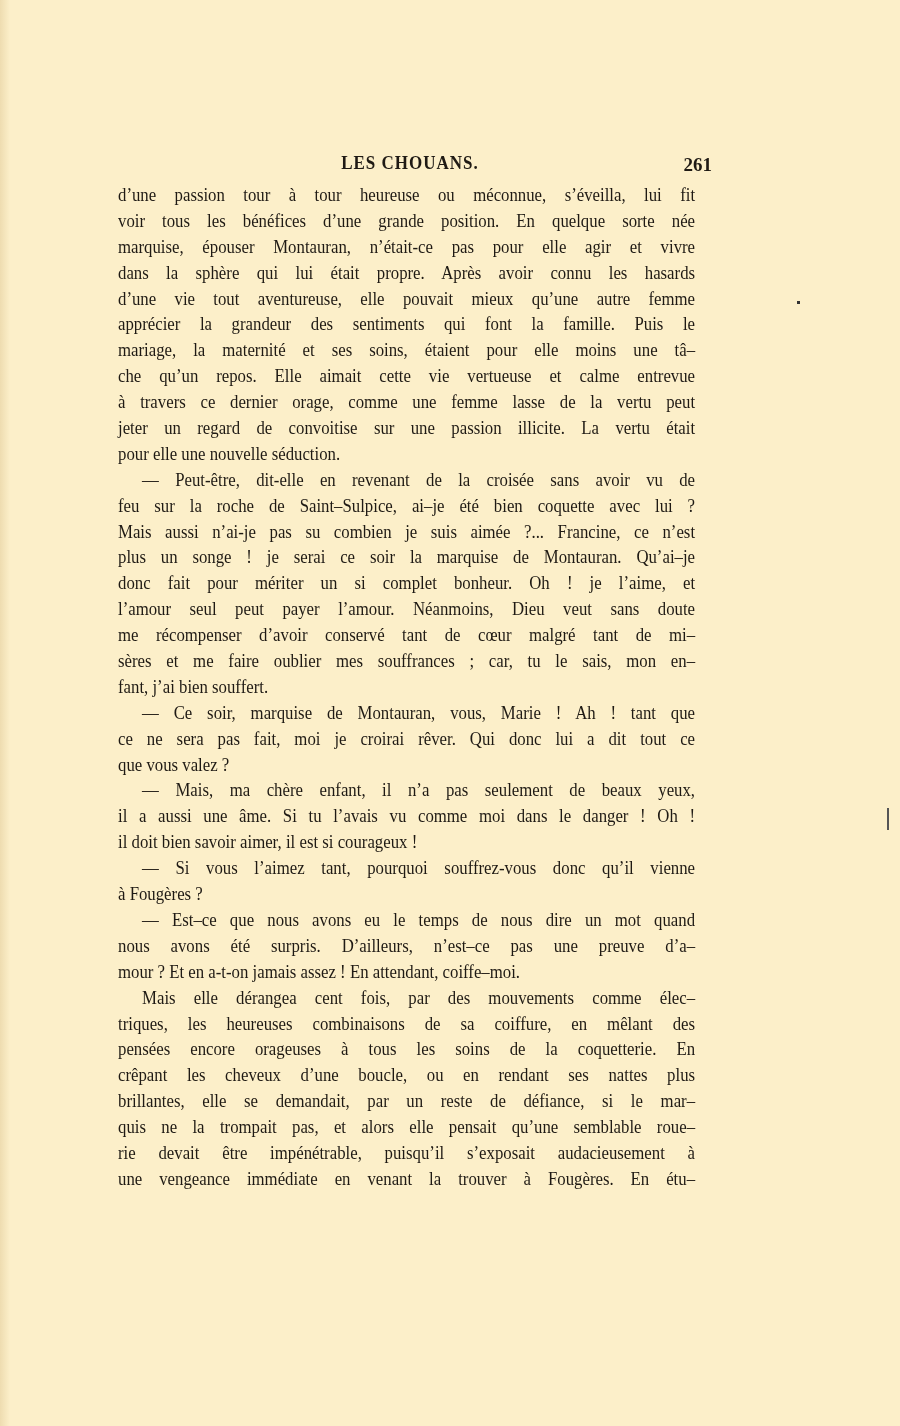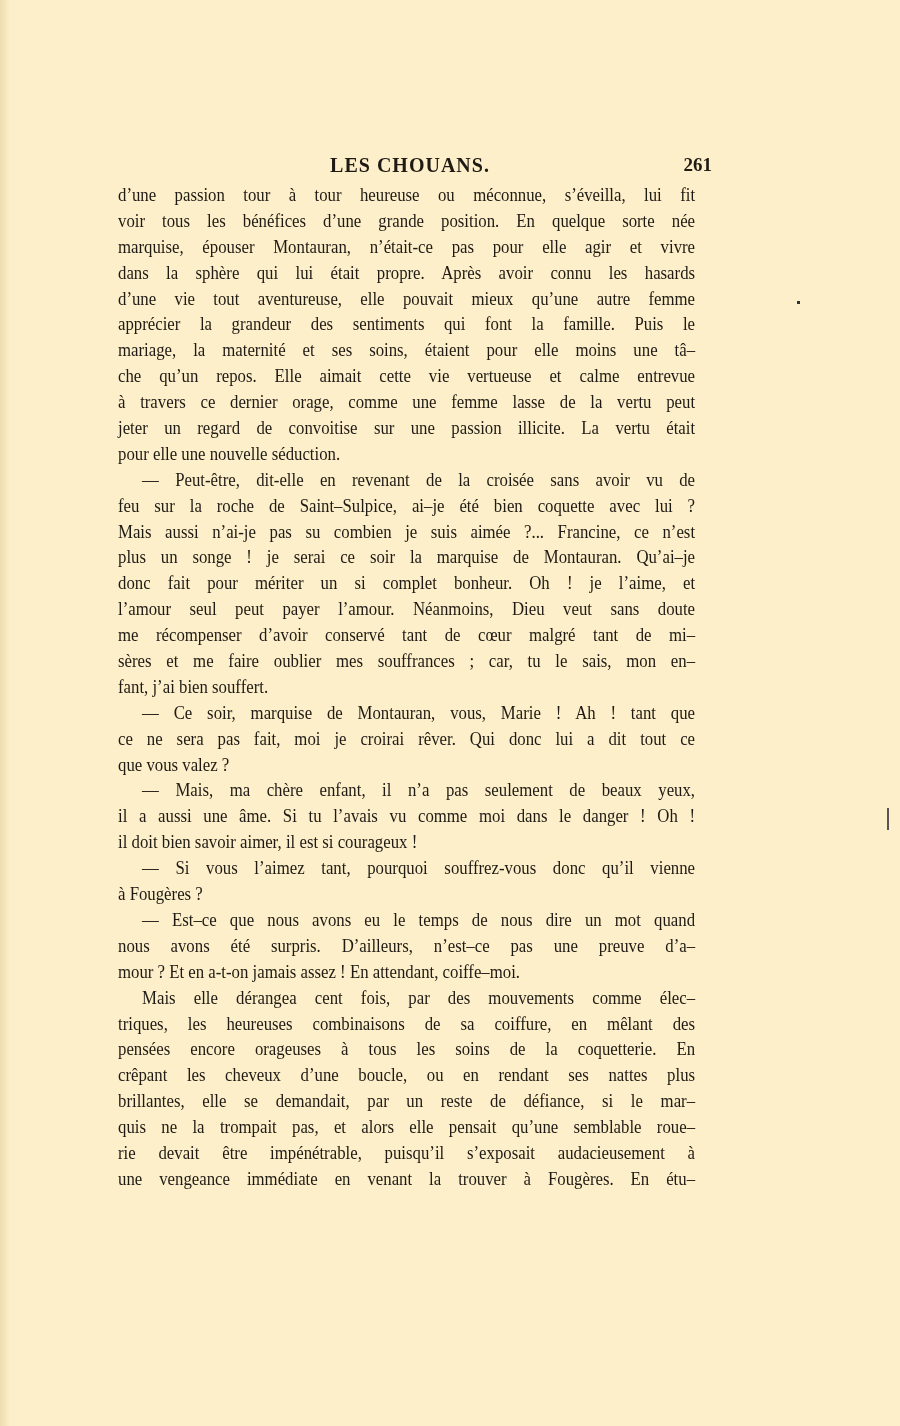--- a/index.html
+++ b/index.html
@@ -12,21 +12,21 @@
   }
   .page-shadow {
     position: absolute; left: 0; top: 0; width: 10px; height: 1426px;
     background: linear-gradient(to right, #eedcb0, #fcefc9);
   }
   .header {
     position: absolute; top: 154px; left: 110px; width: 600px; height: 24px;
   }
   .running-title {
     position: absolute; left: 0; right: 0; text-align: center;
-    font-size: 20px; letter-spacing: 1px; font-weight: bold;
+    font-size: 17px; letter-spacing: 1px; font-weight: bold;
     transform: scaleY(1.05);
   }
   .page-number {
     position: absolute; right: -2px; top: 0;
     font-size: 19px; font-weight: bold;
   }
   .text {
     position: absolute; top: 182px; left: 118px; width: 577px;
     font-size: 19.5px; line-height: 25.9px;
     transform: scaleX(0.86); transform-origin: left top;

